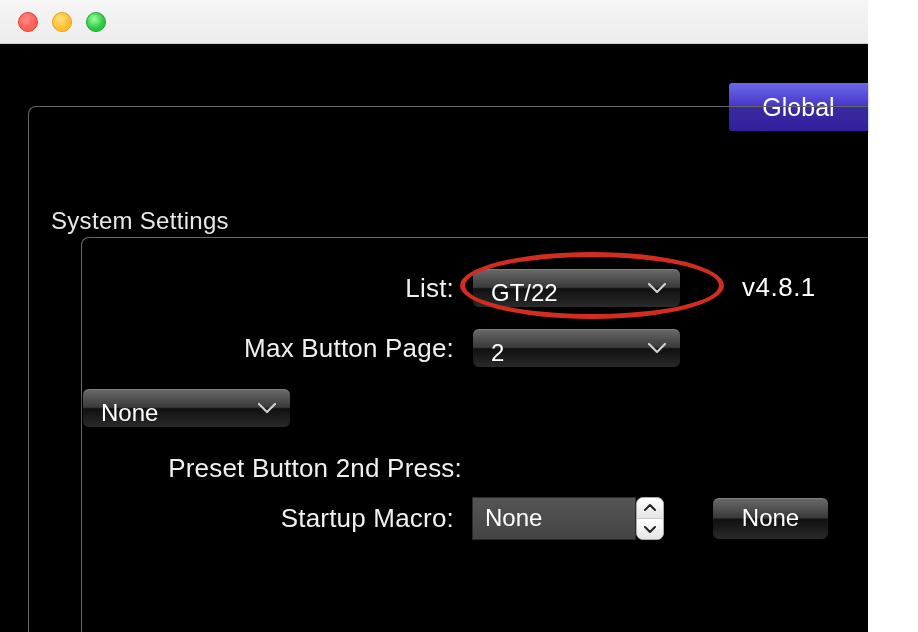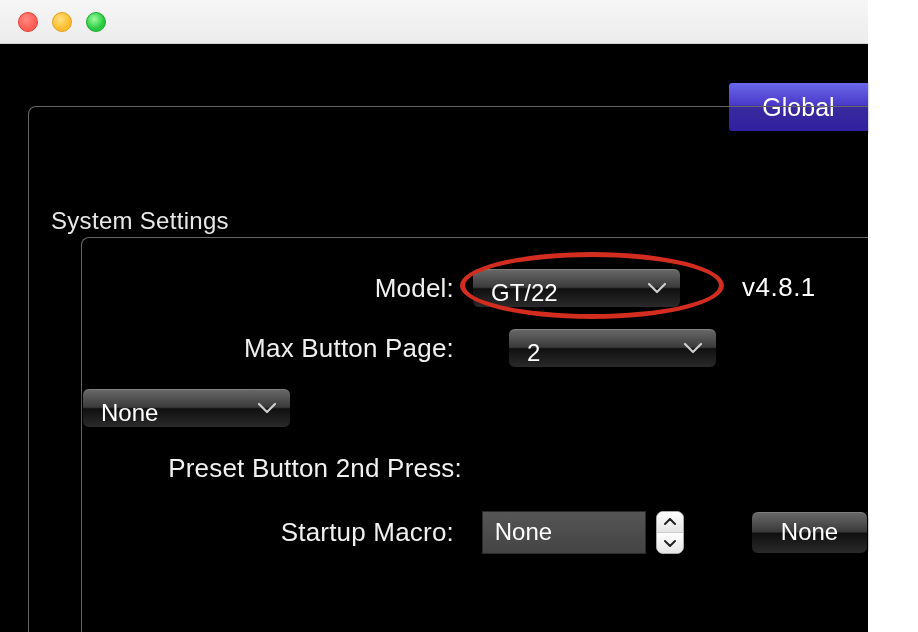--- a/index.html
+++ b/index.html
@@ -216,33 +216,33 @@
     <div class="tab-button">
       <span>Global</span>
     </div>
 
     <div class="panel">
       <div class="section-title">System Settings</div>
 
       <div class="section-box">
 
         <div class="row" style="top:26px;">
-          <div class="label">Model:</div>
+          <div class="label">List:</div>
           <div class="dropdown">
             <span class="value">GT/22</span>
             <span class="arrow">
               <svg width="18" height="12" viewBox="0 0 18 12">
                   <path d="M1 2 L9 10 L17 2" stroke="#cfcfcf" stroke-width="2.2" fill="none" stroke-linecap="round" stroke-linejoin="round"></path>
                 </svg>
             </span>
           </div>
           <div class="version" style="left:660px; top:8px;">v4.8.1</div>
         </div>
 
-        <div class="row" style="top:86px;gap:36px;">
+        <div class="row" style="top:86px;">
           <div class="label">Max Button Page:</div>
           <div class="dropdown">
             <span class="value">2</span>
             <span class="arrow">
               <svg width="18" height="12" viewBox="0 0 18 12">
                   <path d="M1 2 L9 10 L17 2" stroke="#cfcfcf" stroke-width="2.2" fill="none" stroke-linecap="round" stroke-linejoin="round"></path>
                 </svg>
             </span>
           </div>
         </div>
@@ -255,21 +255,21 @@
                   <path d="M1 2 L9 10 L17 2" stroke="#cfcfcf" stroke-width="2.2" fill="none" stroke-linecap="round" stroke-linejoin="round"></path>
                 </svg>
             </span>
           </div>
         </div>
 
         <div class="row" style="top:206px;">
           <div class="label" style="width:390px; margin-left:-28px; padding-right:10px; width:418px;">Preset Button 2nd Press:</div>
         </div>
 
-        <div class="row" style="top:270px;justify-content:space-between;">
+        <div class="row" style="top:256px;">
           <div class="label">Startup Macro:</div>
           <div class="text-input">
             <span class="value">None</span>
           </div>
           <div class="stepper">
             <div class="sb">
               <svg width="12" height="8" viewBox="0 0 12 8">
                   <path d="M1 6 L6 1 L11 6" stroke="#222" stroke-width="2" fill="none" stroke-linecap="round" stroke-linejoin="round"></path>
                 </svg>
             </div>

